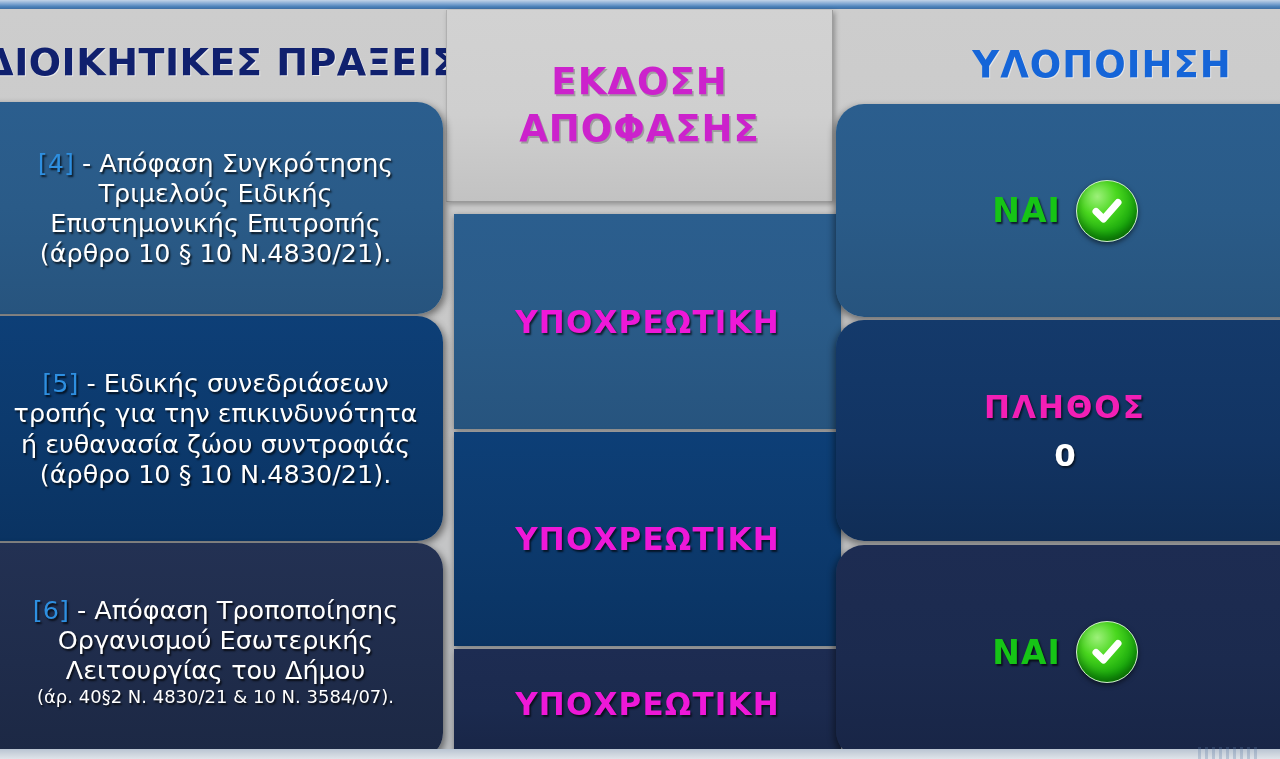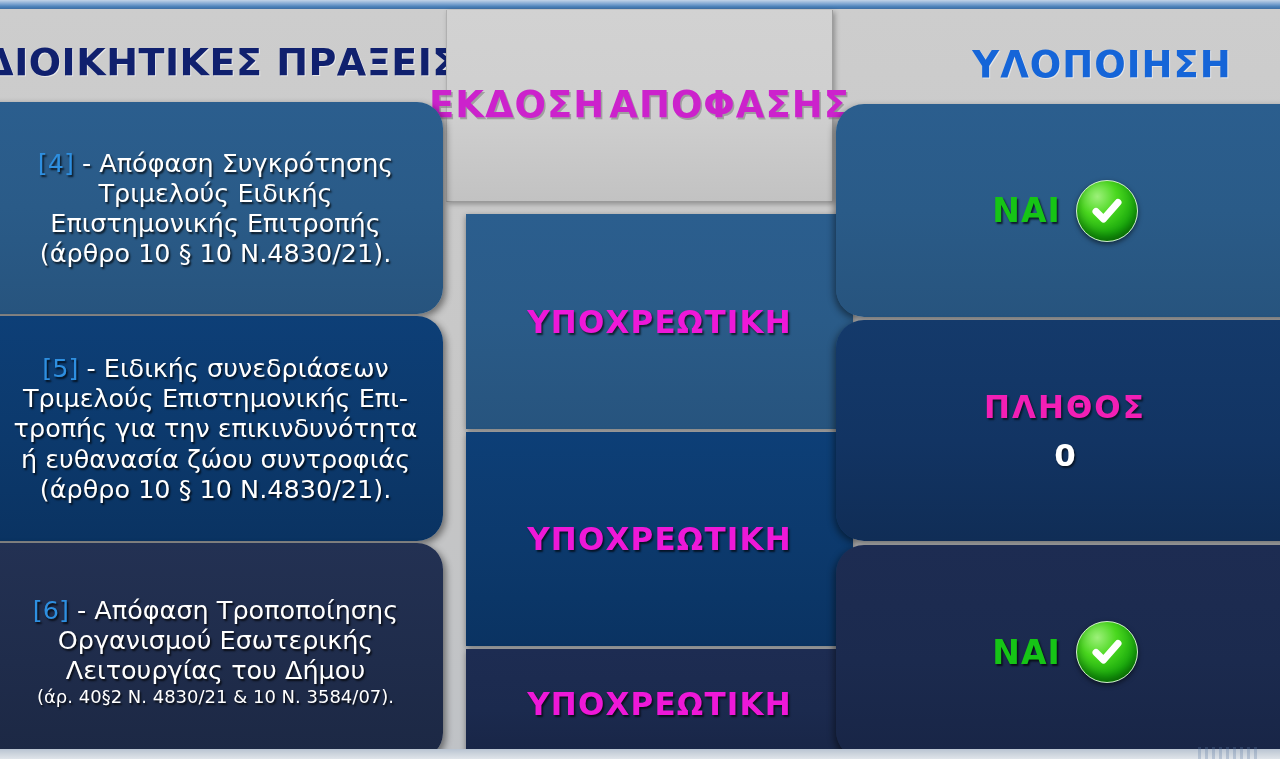--- a/index.html
+++ b/index.html
@@ -23,21 +23,21 @@
     color:#10206e; font-weight:bold; font-size:38px; letter-spacing:0.5px;
     text-shadow: 1px 1px 0 rgba(255,255,255,.55);
     white-space:nowrap;
   }
   .hdr-center-box {
     position:absolute; left:446px; top:1px; width:387px; height:192px;
     background: linear-gradient(180deg,#d2d2d2 0%,#cfcfcf 55%,#c2c2c2 100%);
     border-left:1px solid #b0b0b0; border-right:1px solid #9d9d9d;
     border-bottom:1px solid #9a9a9a;
     box-shadow: 2px 2px 5px rgba(0,0,0,.30);
-    display:flex; align-items:center; justify-content:center;
+    display:flex; flex-direction:column; align-items:center; justify-content:center;
     gap:4px;
   }
   .hdr-center-box .ln {
     color:#cc22cc; font-weight:bold; font-size:37px; letter-spacing:1px;
     text-shadow: 1.5px 1.5px 0 rgba(120,120,120,.55);
     line-height:1.15;
   }
   .hdr-right {
     position:absolute; left:836px; top:26px; width:444px; height:58px;
     display:flex; align-items:center; justify-content:center;
@@ -56,21 +56,21 @@
   }
   .cell-left {
     left:-14px; width:457px;
     border-top-right-radius:26px;
     border-bottom-right-radius:26px;
     box-shadow: 3px 3px 7px rgba(0,0,0,.45);
     padding: 2px 14px 2px 16px;
     text-align:center;
   }
   .cell-center {
-    left:466px; width:387px;
+    left:454px; width:387px;
     box-shadow: 0 2px 6px rgba(0,0,0,.40);
   }
   .cell-right {
     left:836px; width:458px;
     border-top-left-radius:28px;
     border-bottom-left-radius:28px;
     box-shadow: -2px 3px 7px rgba(0,0,0,.45);
   }
 
   
@@ -166,21 +166,20 @@
           <path d="M8 19.5 L15.5 27 L30 10.5" stroke="#ffffff" stroke-width="7" stroke-linecap="round" stroke-linejoin="round" fill="none"></path>
         </svg>
       </span>
     </div>
   </div>
 
   <div class="cell cell-left sh-blue" style="top:307px; height:225px;">
     <div class="doc-text">
       <div><span class="num">[5]</span>
         <span>- Ειδικής συνεδριάσεων</span></div>
-      <div>Τριμελούς Επιστημονικής Επι-</div>
       <div>τροπής για την επικινδυνότητα</div>
       <div>ή ευθανασία ζώου συντροφιάς</div>
       <div>(άρθρο 10 § 10 Ν.4830/21).</div>
     </div>
   </div>
 
   <div class="cell cell-center sh-blue" style="top:423px; height:214px;">
     <div class="mand">ΥΠΟΧΡΕΩΤΙΚΗ</div>
   </div>
 

